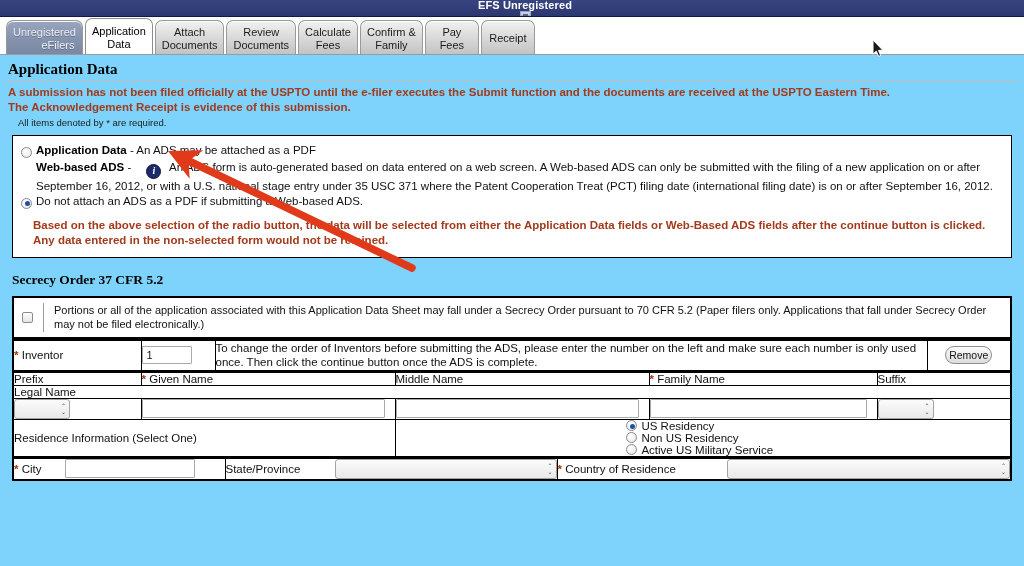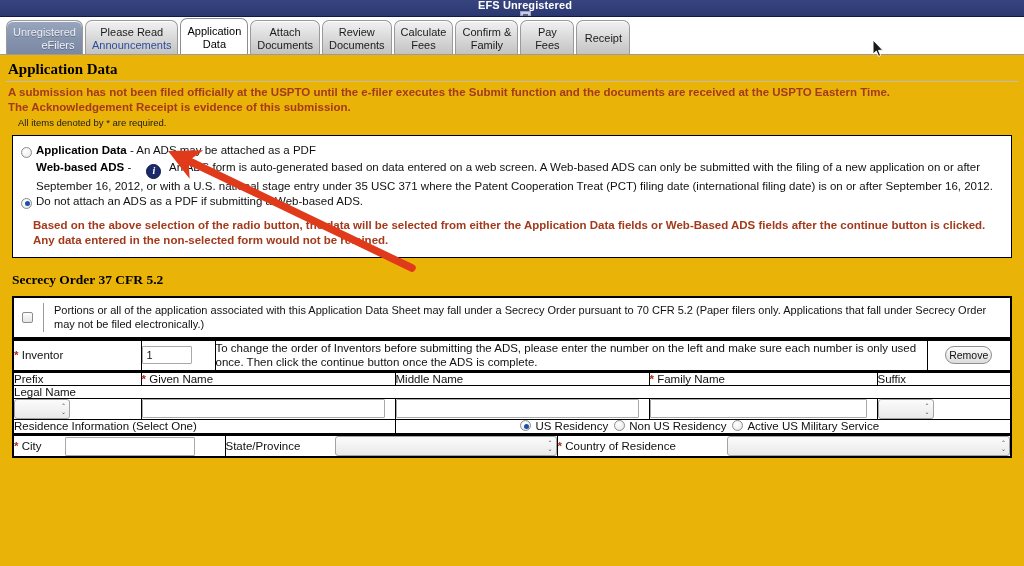--- a/index.html
+++ b/index.html
@@ -55,21 +55,21 @@
     left: 2px; top: 2px; right: 2px; bottom: 2px;
     background: #7b83aa;
     border: 1px solid #585f86;
     display: block;
   }
 
   
   .page {
     position: relative;
     height: 549px;
-    background: #eab308;
+    background: #7dd3fc;
     padding: 0;
   }
 
   
   .tabstrip {
     position: relative;
     height: 38px;
     padding: 3px 0 0 6px;
     display: flex;
     align-items: flex-end;
@@ -308,21 +308,21 @@
     color: #4a4a4a;
     pointer-events: none;
     text-align: center;
   }
   select.sel.small { width: 56px; }
   select.sel.wide  { width: 100%; }
 
   .legal-hdr { background: #fff; font-weight: bold; font-size: 11.5px; }
 
   .res-cell { text-align: center; padding: 6px 4px; }
-  .res-opts { display: inline-flex; align-items: flex-start; gap: 0px; font-size: 11.5px; }
+  .res-opts { display: inline-flex; align-items: flex-start; gap: 0px; font-size: 11.5px; flex-direction: column; }
   .res-opt { display: inline-flex; align-items: center; margin-right: 6px; white-space: nowrap; }
   .res-opt .radio { margin-top: 0; }
 
   
   .arrow-layer {
     position: absolute;
     left: 0; top: 0;
     width: 1024px; height: 566px;
     pointer-events: none;
     z-index: 50;
@@ -347,24 +347,20 @@
         <i></i>
       </span>
   </div>
 
   <div class="page">
 
     <div class="tabstrip">
       <div class="tab done">
         <span class="l1">Unregistered</span>
         <span class="l2">eFilers</span>
-      </div>
-      <div class="tab link">
-        <span class="l1">Please Read</span>
-        <span class="l2">Announcements</span>
       </div>
       <div class="tab active">
         <span class="l1">Application</span>
         <span class="l2">Data</span>
       </div>
       <div class="tab">
         <span class="l1">Attach</span>
         <span class="l2">Documents</span>
       </div>
       <div class="tab">

